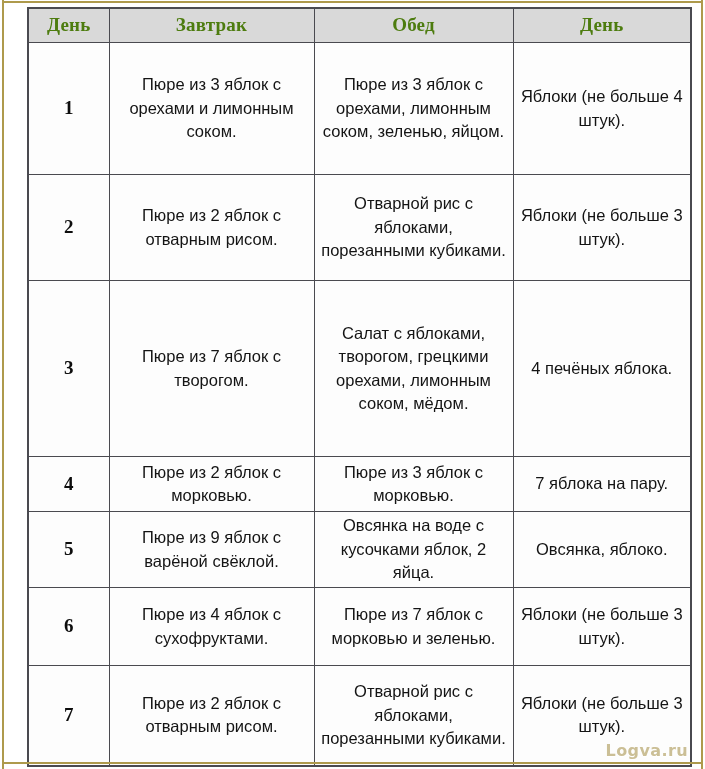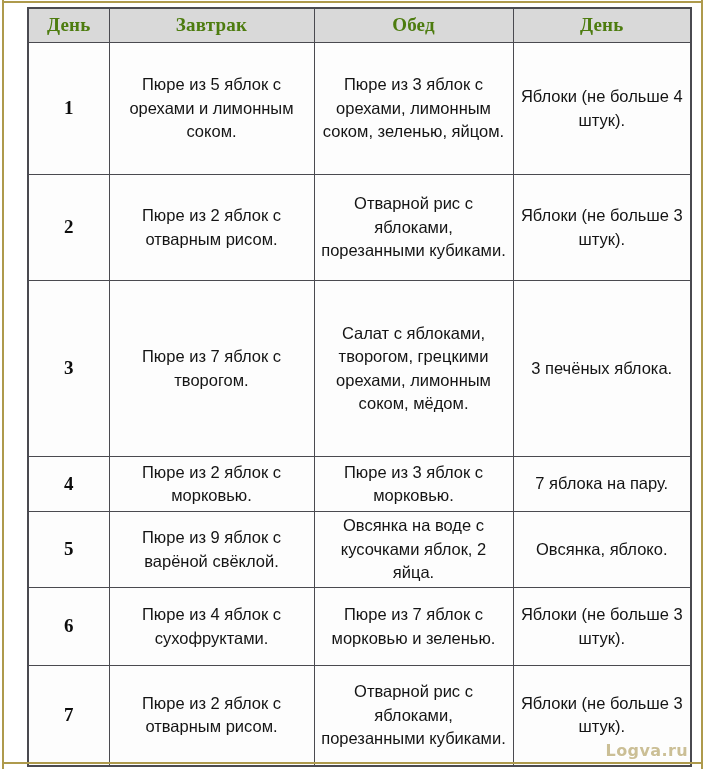--- a/index.html
+++ b/index.html
@@ -140,35 +140,35 @@
       <tr class="header-row">
         <th>День</th>
         <th>Завтрак</th>
         <th>Обед</th>
         <th>День</th>
       </tr>
     </thead>
     <tbody>
       <tr class="row-1">
         <td class="cell-day">1</td>
-        <td class="cell-meal">Пюре из 5 яблок с орехами и лимонным соком.</td>
+        <td class="cell-meal">Пюре из 3 яблок с орехами и лимонным соком.</td>
         <td class="cell-meal">Пюре из 3 яблок с орехами, лимонным соком, зеленью, яйцом.</td>
         <td class="cell-meal">Яблоки (не больше 4 штук).</td>
       </tr>
       <tr class="row-2">
         <td class="cell-day">2</td>
         <td class="cell-meal">Пюре из 2 яблок с отварным рисом.</td>
         <td class="cell-meal">Отварной рис с яблоками, порезанными кубиками.</td>
         <td class="cell-meal">Яблоки (не больше 3 штук).</td>
       </tr>
       <tr class="row-3">
         <td class="cell-day">3</td>
         <td class="cell-meal">Пюре из 7 яблок с творогом.</td>
         <td class="cell-meal">Салат с яблоками, творогом, грецкими орехами, лимонным соком, мёдом.</td>
-        <td class="cell-meal">3 печёных яблока.</td>
+        <td class="cell-meal">4 печёных яблока.</td>
       </tr>
       <tr class="row-4">
         <td class="cell-day">4</td>
         <td class="cell-meal">Пюре из 2 яблок с морковью.</td>
         <td class="cell-meal">Пюре из 3 яблок с морковью.</td>
         <td class="cell-meal">7 яблока на пару.</td>
       </tr>
       <tr class="row-5">
         <td class="cell-day">5</td>
         <td class="cell-meal">Пюре из 9 яблок с варёной свёклой.</td>

